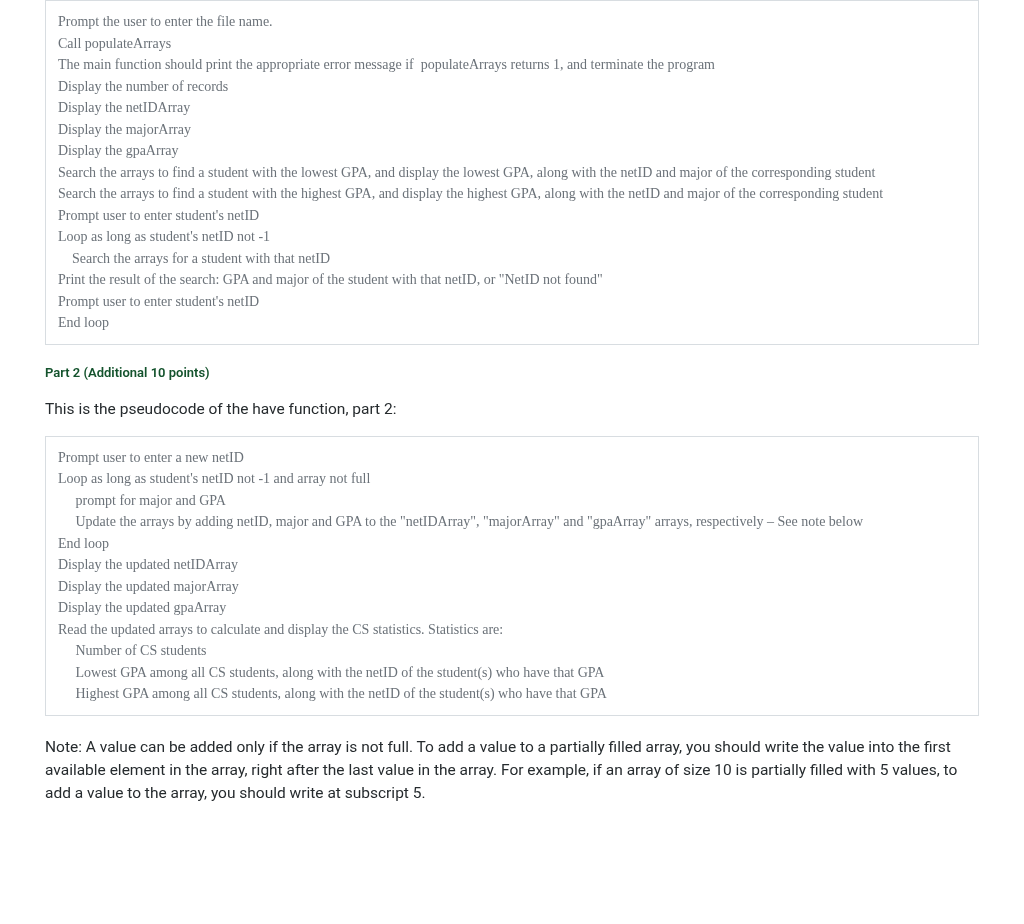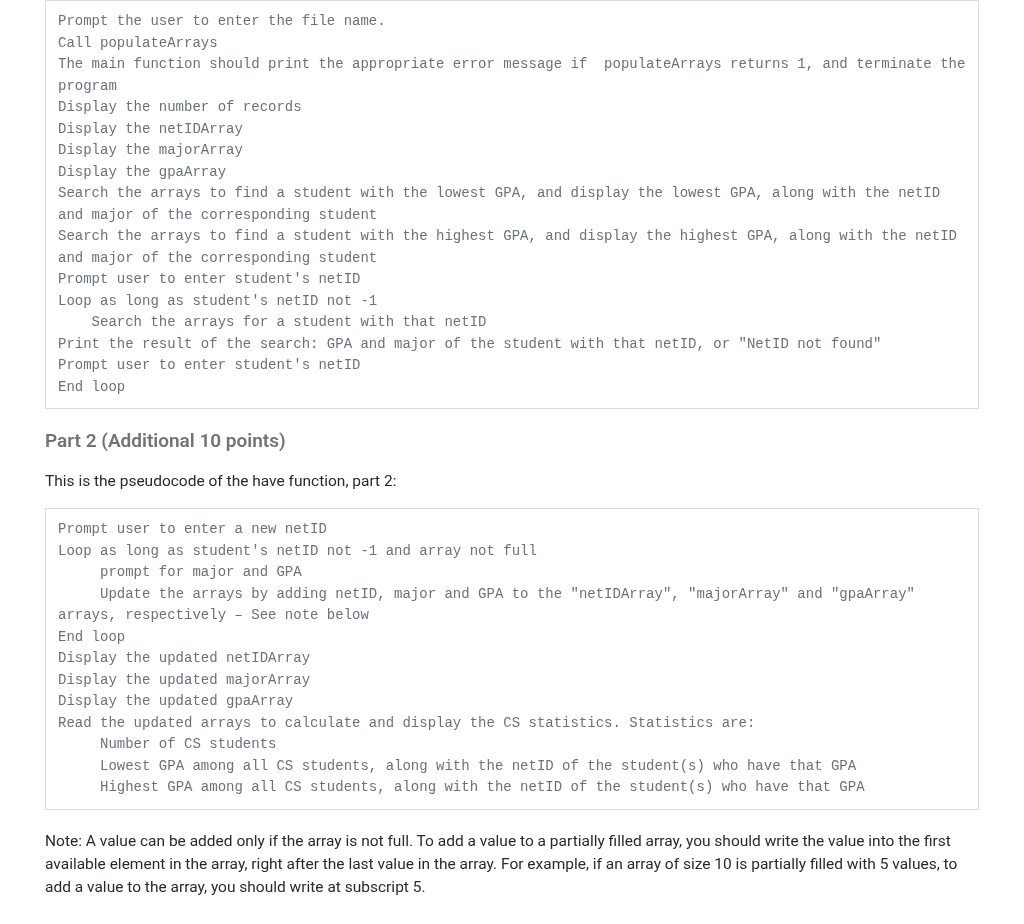--- a/index.html
+++ b/index.html
@@ -14,32 +14,32 @@
       width: 1024px;
       color: #333;
     }
     .content {
       padding: 0 45px 20px 45px;
     }
     .code-block {
       border: 1px solid #d8dde1;
       background: #ffffff;
       padding: 10px 12px;
-      font-family: Liberation Mono, monospace;
+      font-family: Liberation Serif, serif;
       font-size: 14px;
       line-height: 21.5px;
       color: #6b7279;
       white-space: pre-wrap;
       word-wrap: break-word;
       margin-bottom: 20px;
     }
     h2 {
-      font-size: 19px;
+      font-size: 13px;
       font-weight: 600;
-      color: #737373;
+      color: #14532d;
       margin: 16px 0 18px 0;
     }
     p.body-text {
       font-size: 15.5px;
       line-height: 1.45;
       color: #262b2e;
       margin-bottom: 16px;
     }
     .note-text {
       font-size: 15.5px;

